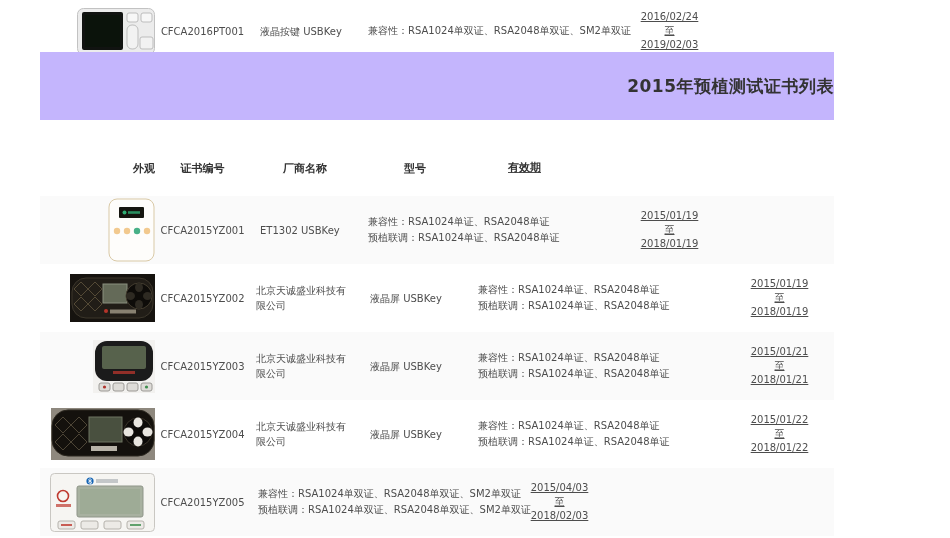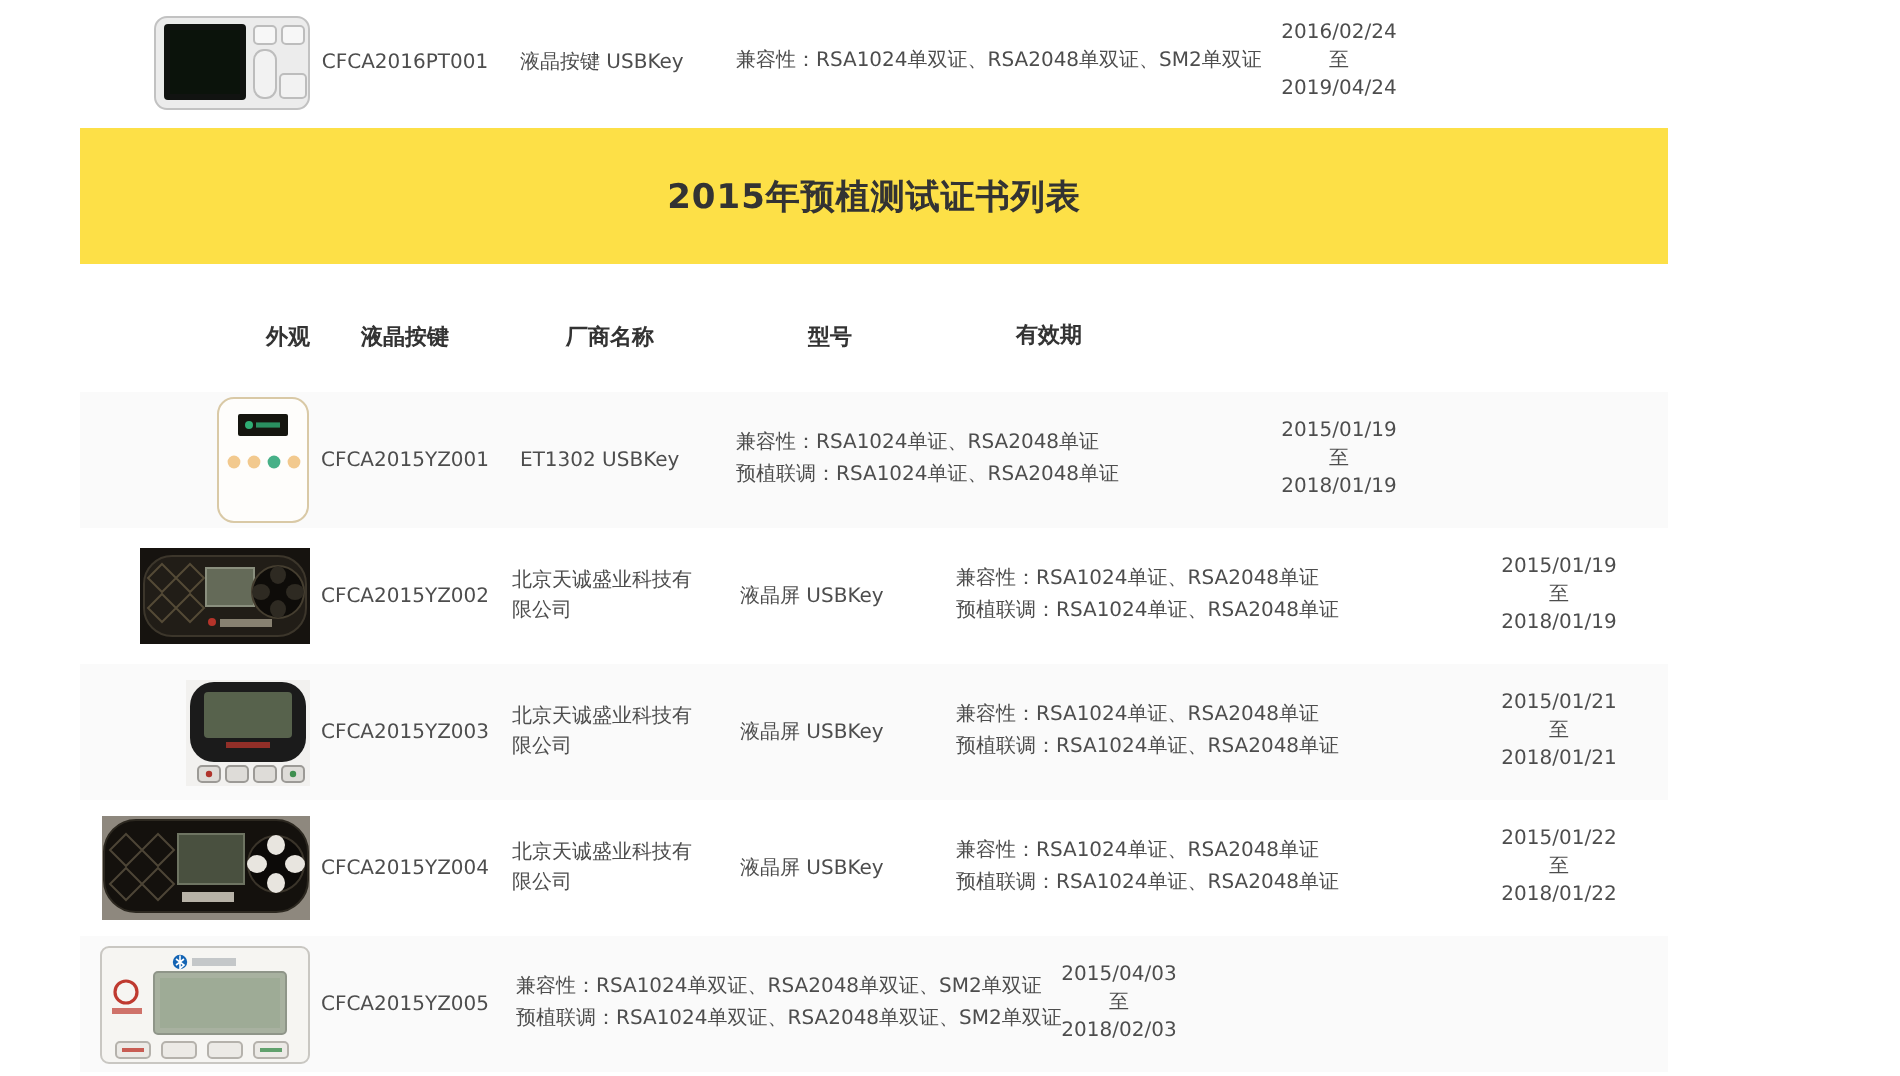--- a/index.html
+++ b/index.html
@@ -6,37 +6,37 @@
   html, body { background: #ffffff; }
   body {
     width: 950px; height: 538px; position: relative; overflow: hidden;
     font-family: "DejaVu Sans", "Liberation Sans", sans-serif;
     font-size: 10px; color: #4d4d4d;
   }
   .band { position: absolute; left: 40px; width: 794px; }
   .trow { display: flex; align-items: center; }
   .trow.shaded { background: #fafafa; }
   .prev-row   { top: 0;     height: 62px; }
-  .title-band { top: 64px;  height: 68px; background: #fde047;
-                display: flex; align-items: center; justify-content: center; }
+  .title-band { top: 52px;  height: 68px; background: #c4b5fd;
+                display: flex; align-items: center; justify-content: flex-end; }
   .title-band h1 { font-size: 17px; font-weight: bold; color: #333333; letter-spacing: .5px; }
   .header-row { top: 140px; height: 56px; }
   .r0 { top: 196px; height: 68px; }
   .r1 { top: 264px; height: 68px; }
   .r2 { top: 332px; height: 68px; }
   .r3 { top: 400px; height: 68px; }
   .r4 { top: 468px; height: 68px; }
 
   .c1 { width: 115px; flex-shrink: 0; display: flex; align-items: center; justify-content: flex-end; }
   .c2 { width: 95px;  flex-shrink: 0; text-align: center; }
   .c3 { width: 110px; flex-shrink: 0; padding: 0 6px; line-height: 15px; }
   .c4 { width: 110px; flex-shrink: 0; padding: 0 6px 0 10px; line-height: 15px; }
   .c5 { width: 255px; flex-shrink: 0; padding: 0 8px; line-height: 16px; }
   .c5 div { white-space: nowrap; }
-  .c6 { width: 109px; flex-shrink: 0; text-align: center; line-height: 14px; }
+  .c6 { width: 109px; flex-shrink: 0; text-align: center; line-height: 14px; text-decoration: underline; }
 
   .header-row .hc { font-weight: bold; color: #333333; font-size: 11px; text-align: center;
                     padding: 0; display: block; }
   .header-row .c3, .header-row .c4, .header-row .c5 { padding: 0; }
 
   svg { display: block; }
 </style>
 </head>
 <body>
 
@@ -55,34 +55,34 @@
     </span>
   </div>
   <div class="c2"><span>CFCA2016PT001</span></div>
   <div class="c4"><span>液晶按键 USBKey</span></div>
   <div class="c5">
     <div>兼容性：RSA1024单双证、RSA2048单双证、SM2单双证</div>
   </div>
   <div class="c6">
     <div>2016/02/24</div>
     <div>至</div>
-    <div>2019/04/24</div>
+    <div>2019/02/03</div>
   </div>
 </div>
 
 <div class="band title-band">
   <h1>2015年预植测试证书列表</h1>
 </div>
 
 <div class="band trow header-row">
   <div class="c1">
       <span class="hc">外观</span>
     </div>
   <div class="c2">
-      <span class="hc">液晶按键</span>
+      <span class="hc">证书编号</span>
     </div>
   <div class="c3">
       <span class="hc">厂商名称</span>
     </div>
   <div class="c4">
       <span class="hc">型号</span>
     </div>
   <div class="c6">
       <span class="hc">有效期</span>
     </div>

